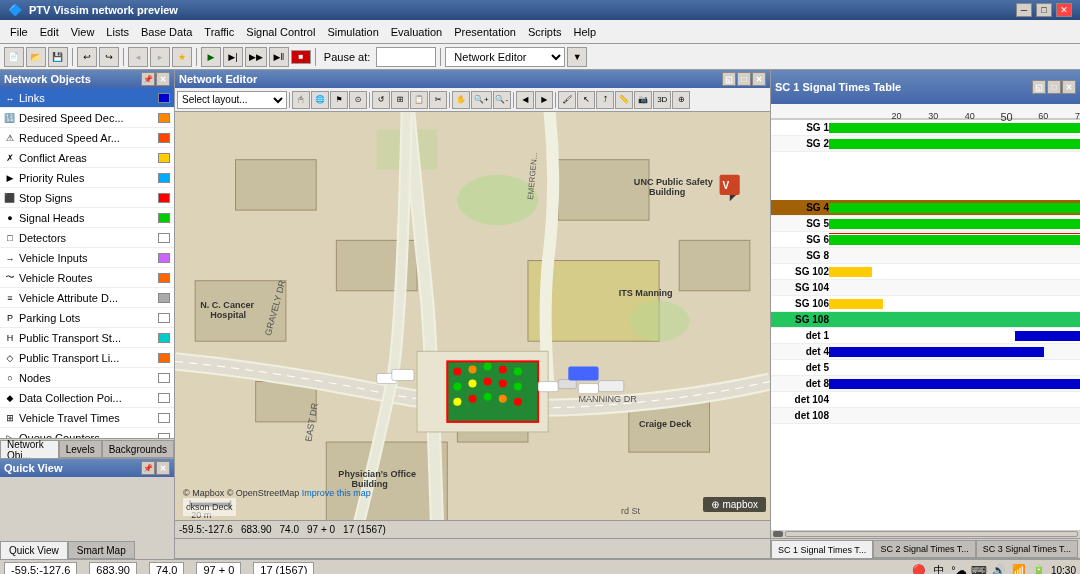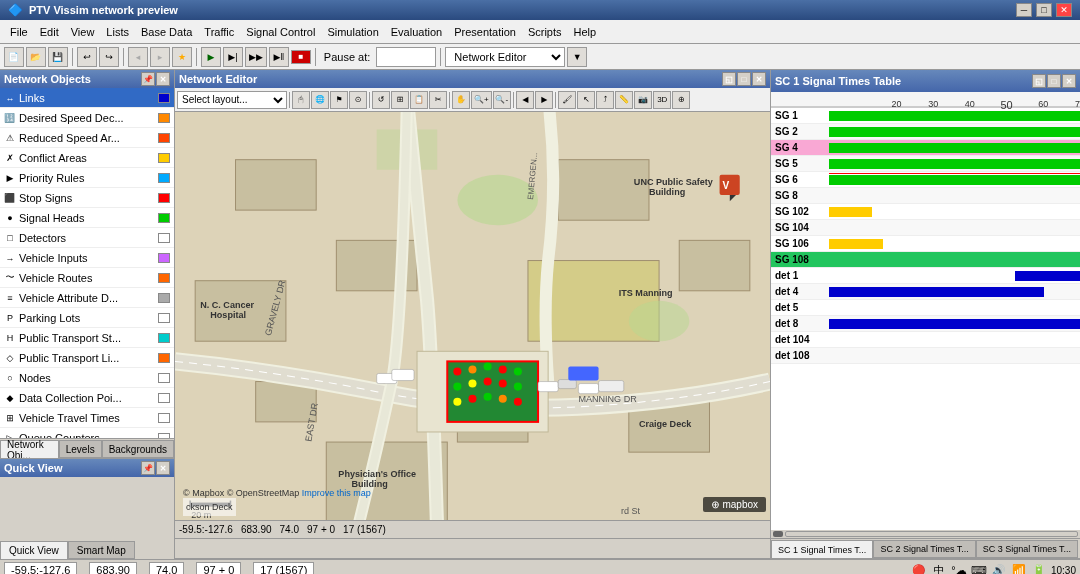--- a/index.html
+++ b/index.html
@@ -137,21 +137,21 @@
       display: flex; align-items: flex-end; border-top: 1px solid #999;
     }
 
     
     .right-panel {
       width: 310px;
       display: flex; flex-direction: column;
       border-left: 1px solid #999;
     }
     .signal-header {
-      height: 22px;
+      height: 34px;
       background: linear-gradient(to bottom, #6688bb, #4466aa);
       color: white; font-size: 11px; font-weight: bold;
       display: flex; align-items: center; padding: 0 4px;
       justify-content: space-between;
     }
     .signal-content { flex: 1; background: white; overflow: hidden; }
     .signal-row { display: flex; height: 16px; border-bottom: 1px solid #eee; align-items: center; }
     .signal-row:nth-child(even) { background: #f8f8f8; }
     .sg-label { width: 58px; padding-left: 4px; font-size: 10px; flex-shrink: 0; font-weight: bold; }
     .sg-bar-area { flex: 1; position: relative; height: 14px; }
@@ -514,21 +514,21 @@
   <div class="right-panel">
     <div class="signal-header">
       <span>SC 1 Signal Times Table</span>
       <div class="panel-header-btns">
         <div class="panel-header-btn">◱</div>
         <div class="panel-header-btn">□</div>
         <div class="panel-header-btn">✕</div>
       </div>
     </div>
 
-    <div class="signal-content" id="signal-table" style="position:relative;">
+    <div class="signal-content" id="signal-table" style="position:relative;text-align:right;">
 
     <div style="display: flex; height: 16px; border-bottom: 2px solid rgb(204, 204, 204); background: rgb(245, 245, 245); align-items: center; font-size: 9px;">
           <div style="width: 52px; flex-shrink: 0;"></div>
           <div style="flex: 1 1 0%; position: relative;">
             <span style="position: absolute; left: 0%; transform: translateX(-50%); font-size: 9px; color: rgb(51, 51, 51);"></span>
             <span style="position: absolute; left: 28.5714%; transform: translateX(-50%); font-size: 9px; color: rgb(51, 51, 51);">20</span>
             <span style="position: absolute; left: 42.8571%; transform: translateX(-50%); font-size: 9px; color: rgb(51, 51, 51);">30</span>
             <span style="position: absolute; left: 57.1429%; transform: translateX(-50%); font-size: 9px; color: rgb(51, 51, 51);">40</span>
             <span style="position: absolute; left: 71.4286%; transform: translateX(-50%); font-size: 11px; color: rgb(51, 51, 51);">50</span>
             <span style="position: absolute; left: 85.7143%; transform: translateX(-50%); font-size: 9px; color: rgb(51, 51, 51);">60</span>
@@ -540,21 +540,21 @@
           <div class="sg-bar-area">
             <div style="position: absolute; left: 0%; width: 142.857%; height: 10px; top: 2px; background: rgb(0, 204, 0);"></div>
           </div>
         </div>
         <div class="signal-row" style="background: rgb(248, 248, 248);">
           <div class="sg-label">SG 2</div>
           <div class="sg-bar-area">
             <div style="position: absolute; left: 0%; width: 142.857%; height: 10px; top: 2px; background: rgb(0, 204, 0);"></div>
           </div>
         </div>
-        <div class="signal-row" style="background: #f9a8d4;">
+        <div class="signal-row" style="background: #a16207; margin-top: 48px;">
           <div class="sg-label">SG 4</div>
           <div class="sg-bar-area">
             <div style="position: absolute; left: 0%; width: 142.857%; height: 10px; top: 2px; background: rgb(0, 204, 0);"></div>
           </div>
         </div>
         <div class="signal-row" style="background: rgb(248, 248, 248);">
           <div class="sg-label">SG 5</div>
           <div class="sg-bar-area">
             <div style="position: absolute; left: 0%; width: 142.857%; height: 10px; top: 2px; background: rgb(0, 204, 0);"></div>
           </div>

